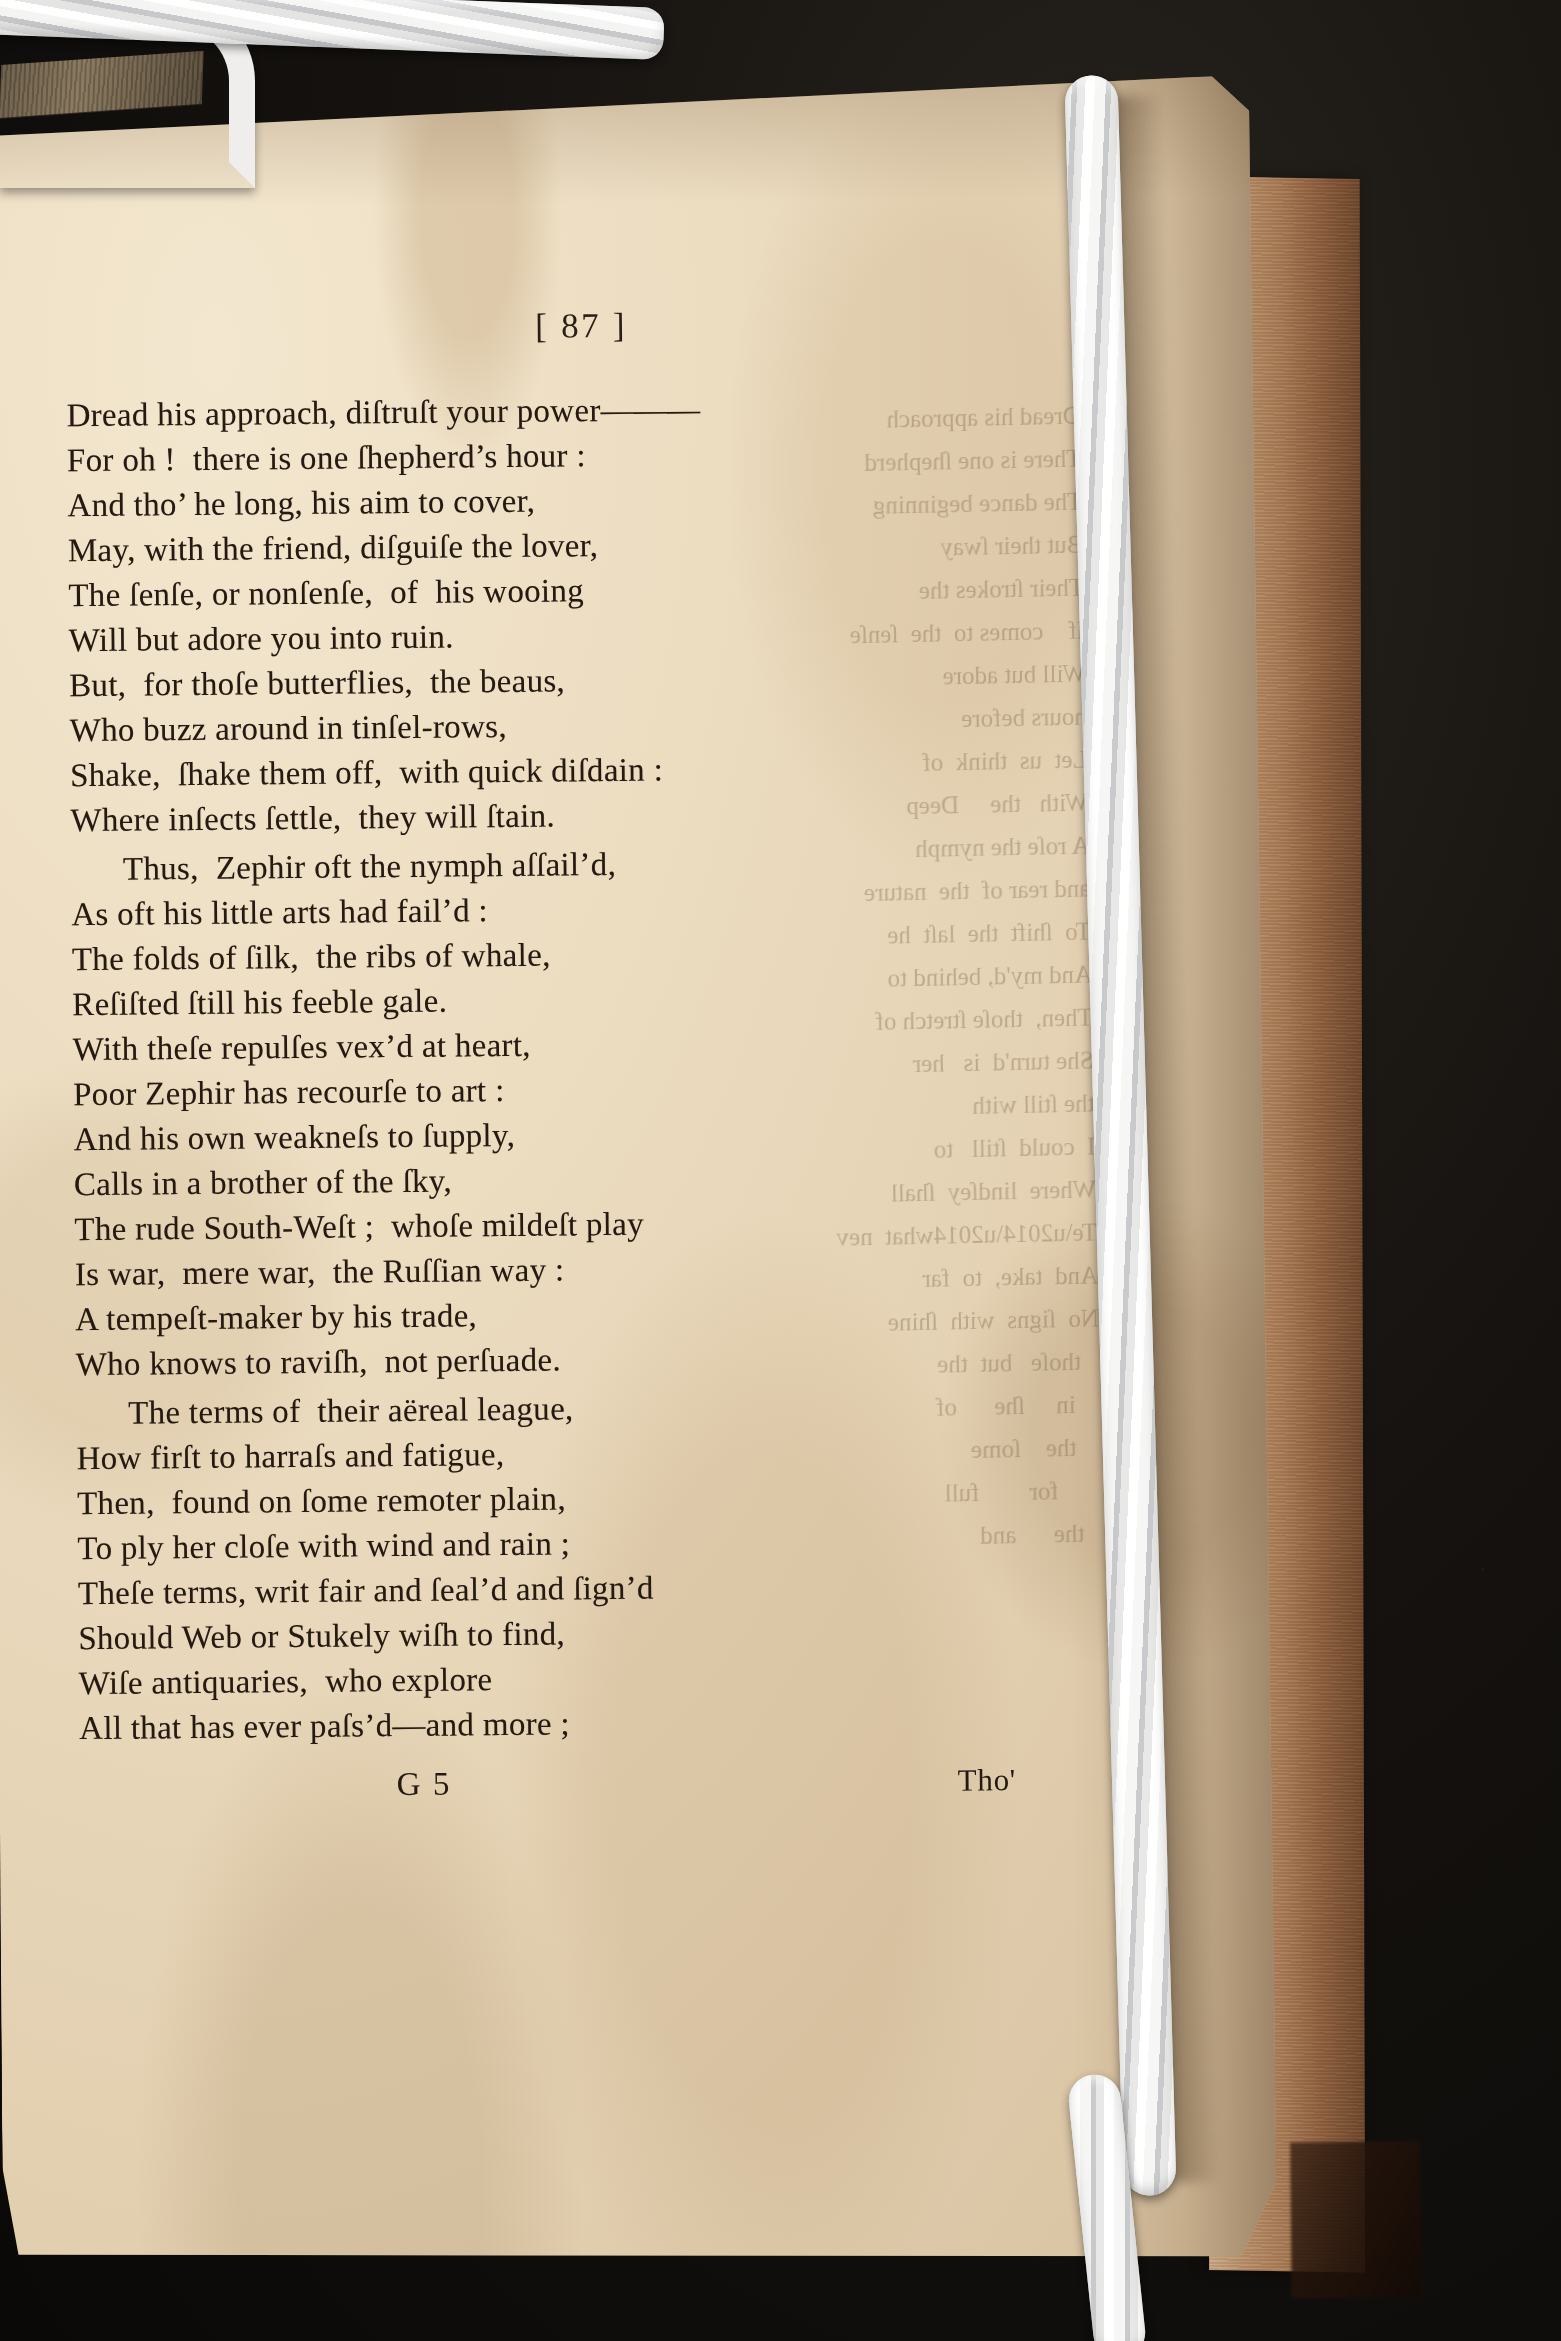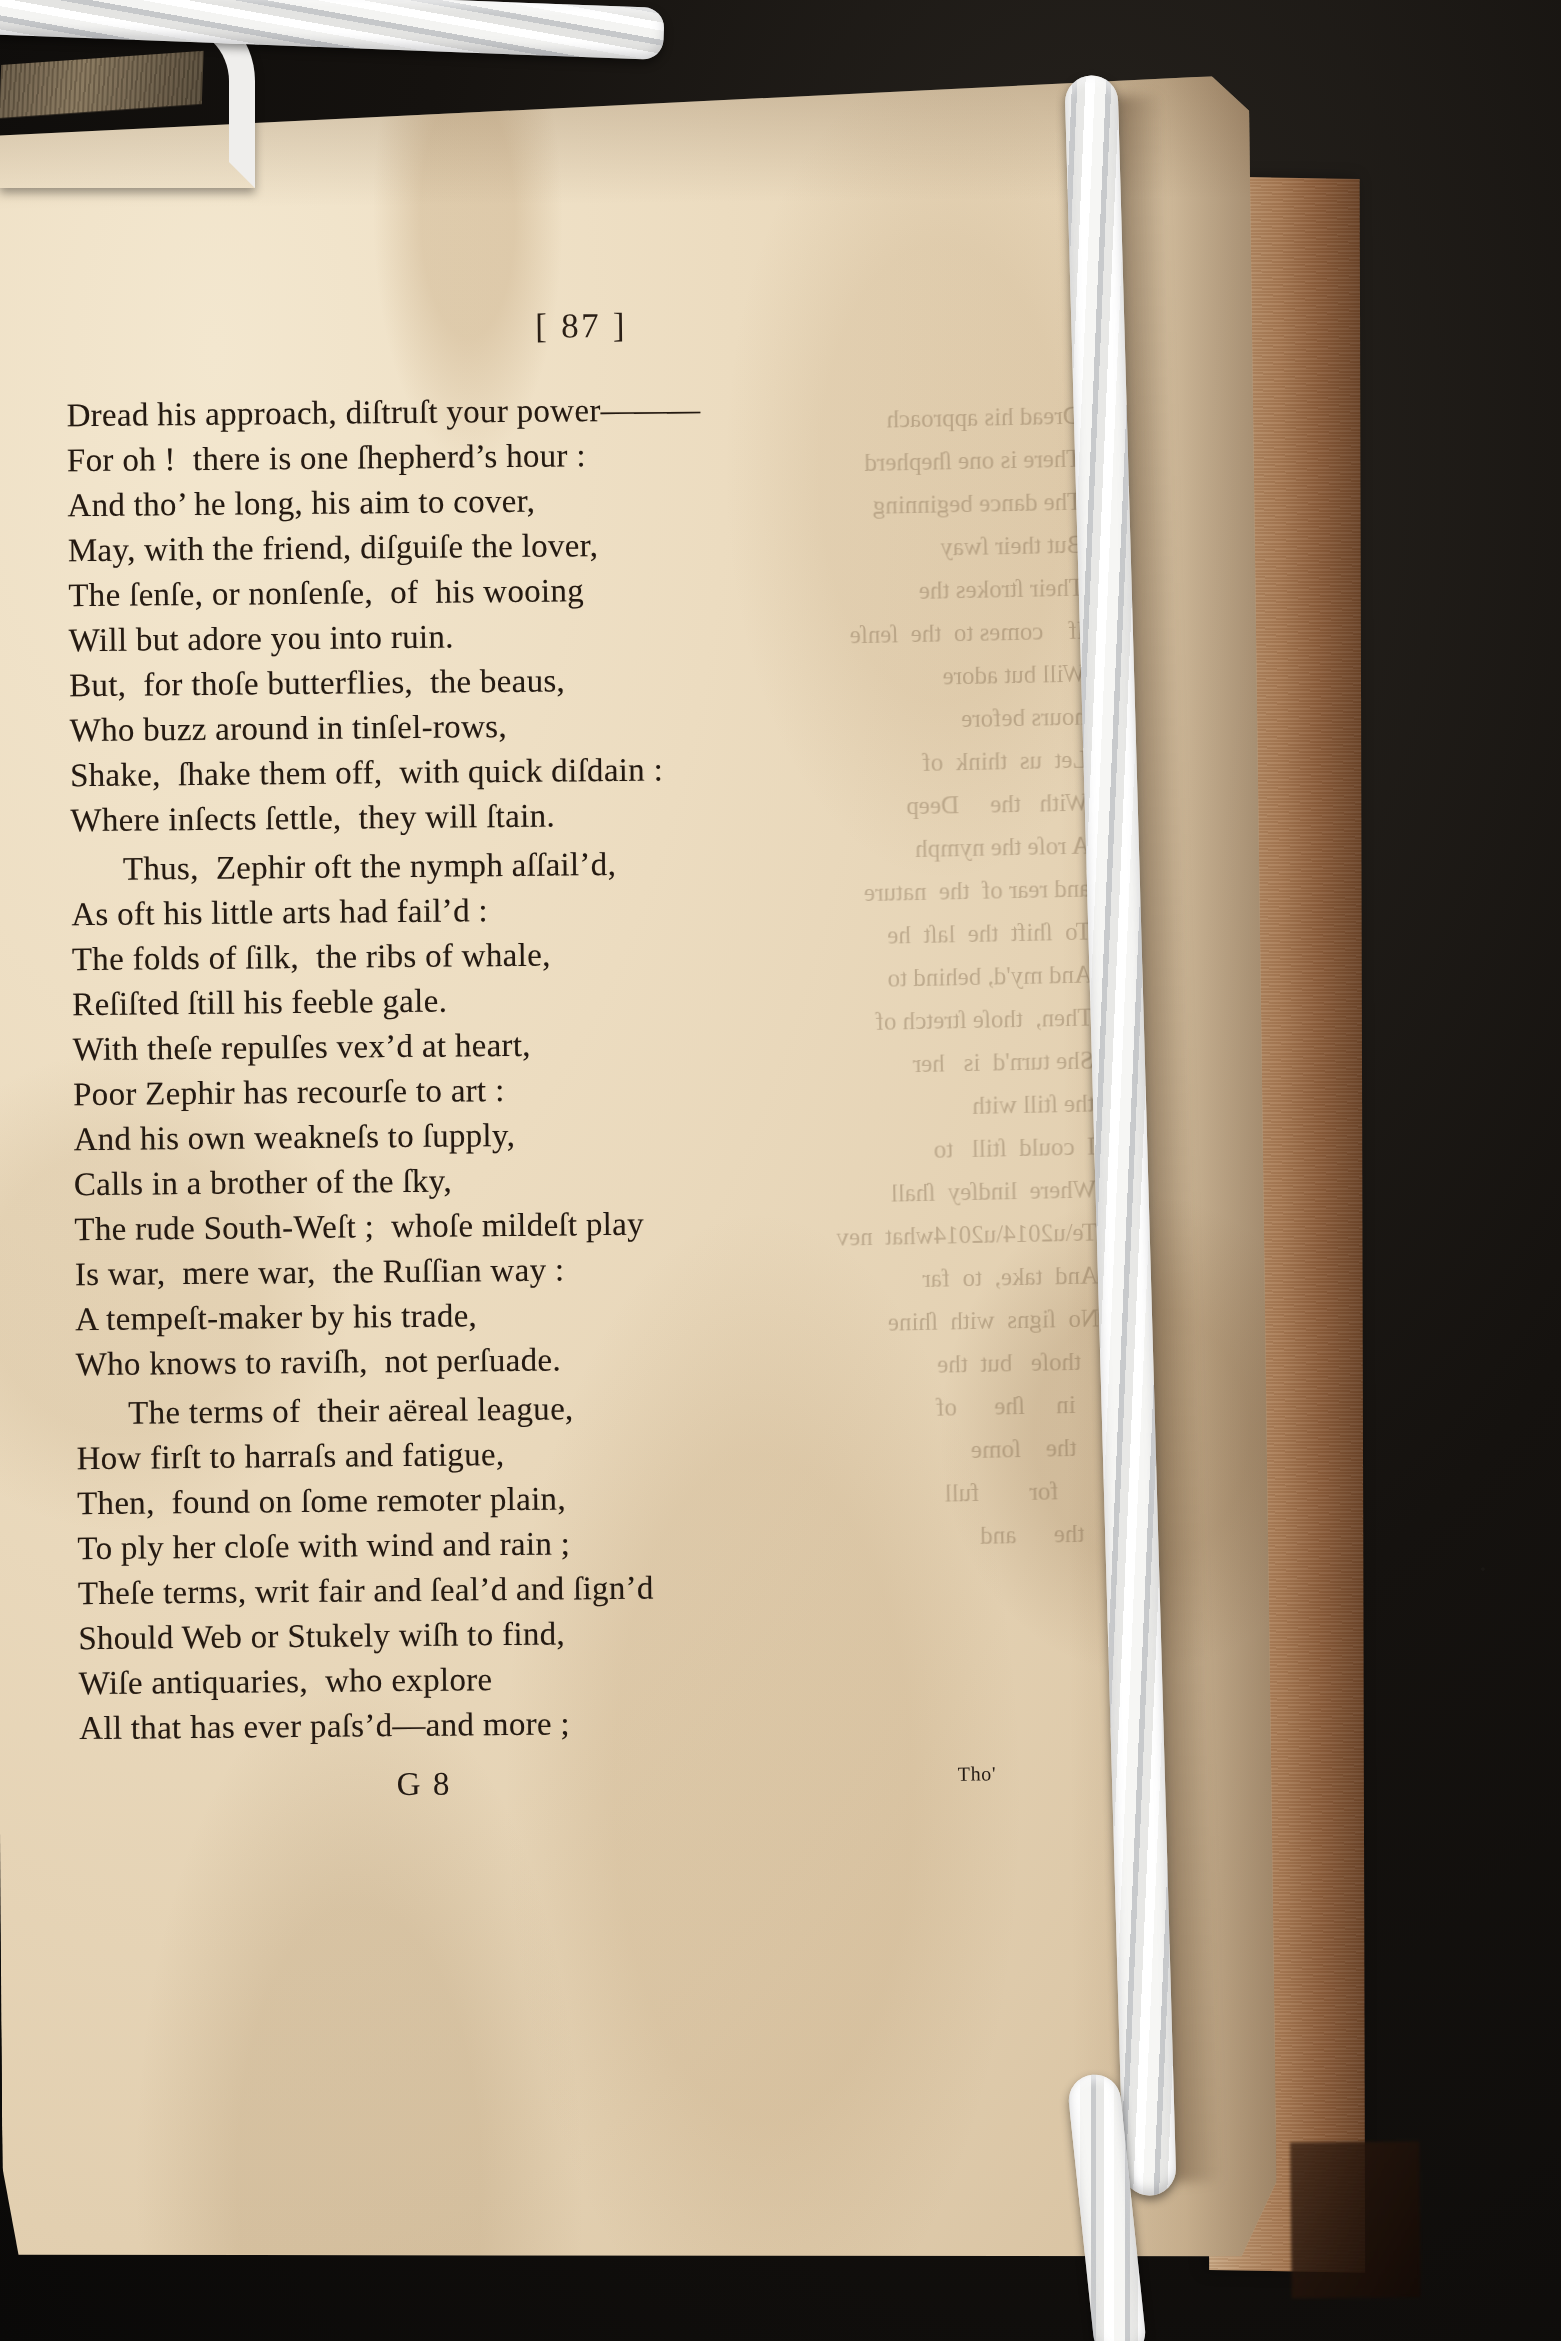--- a/index.html
+++ b/index.html
@@ -180,21 +180,21 @@
   }
   .signature {
     position: absolute;
     left: 317px; top: 0;
     font-size: 33px;
     letter-spacing: 2px;
   }
   .catchword {
     position: absolute;
     left: 878px; top: 2.7px;
-    font-size: 20px;
+    font-size: 31px;
     letter-spacing: 0.7px;
   }
 
   
   .cord {
     position: absolute;
     left: 0; top: 0;
     width: 1561px; height: 2342px;
     pointer-events: none;
   }
@@ -348,21 +348,21 @@
           <div class="line">How firſt to harraſs and fatigue,</div>
           <div class="line">Then,  found on ſome remoter plain,</div>
           <div class="line">To ply her cloſe with wind and rain ;</div>
           <div class="line">Theſe terms, writ fair and ſeal’d and ſign’d</div>
           <div class="line">Should Web or Stukely wiſh to find,</div>
           <div class="line">Wiſe antiquaries,  who explore</div>
           <div class="line">All that has ever paſs’d—and more ;</div>
         </div>
 
         <div class="footline">
-          <div class="signature">G 8</div>
+          <div class="signature">G 5</div>
           <div class="catchword">Tho'</div>
         </div>
 
       </div>
     </div>
   </div>
 
   <div class="cord">
     <div class="cord-shadow"></div>
     <div class="cord-seg cord-top"></div>

